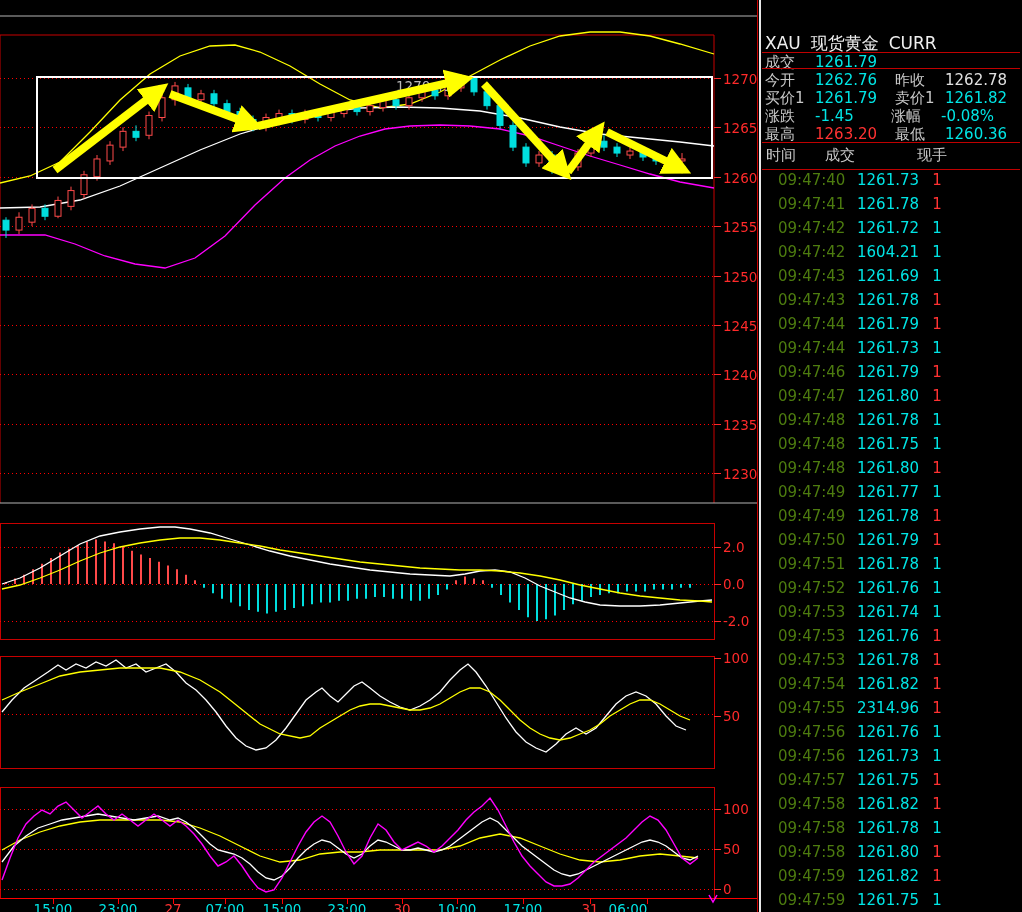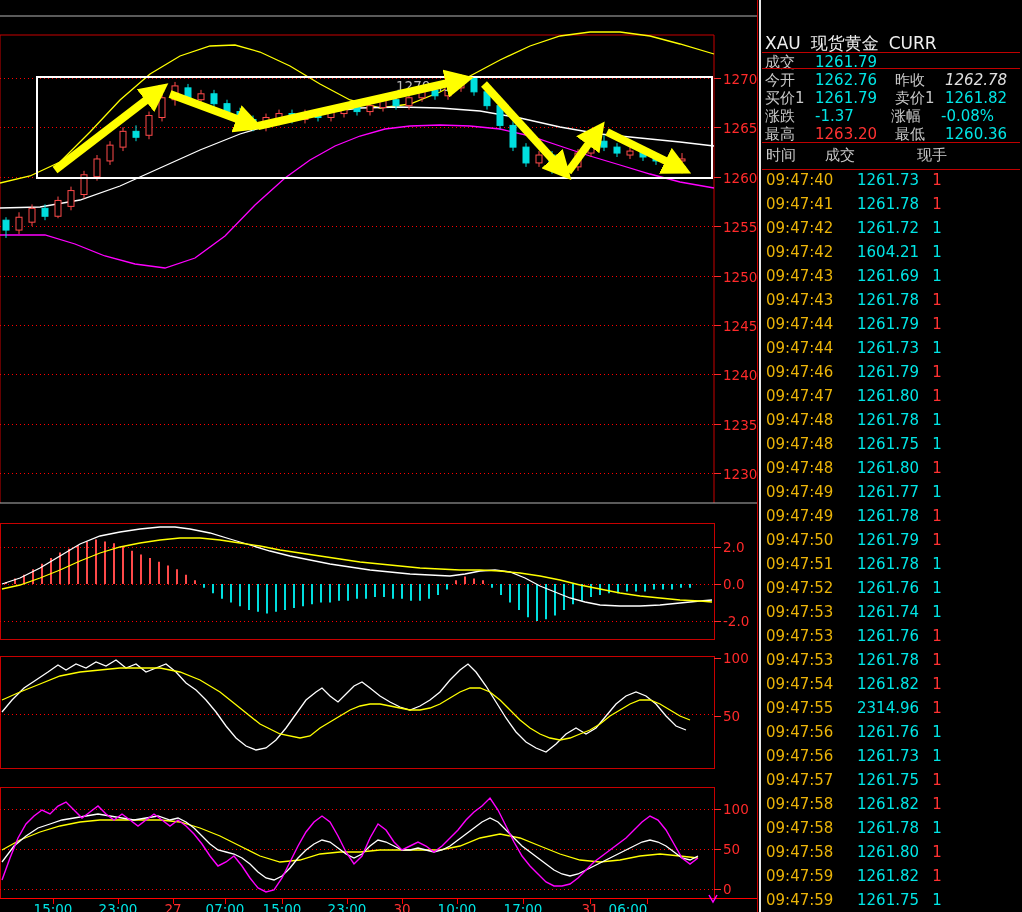--- a/index.html
+++ b/index.html
@@ -13,21 +13,21 @@
   .qhead span{margin-right:10px;}
   .qrow{position:absolute;left:0;width:258px;font-size:15px;}
   .lab{color:#c8c8c8;}
   .c{color:#00e5e5;} .r{color:#ff3232;} .w{color:#e0e0e0;}
   .qgrid{position:absolute;left:0;top:39px;width:258px;}
   .qcell{position:absolute;font-size:15px;white-space:nowrap;}
   .thead{position:absolute;top:114px;left:0;width:258px;font-size:15px;color:#c8c8c8;}
   .thead span{position:absolute;}
   #trows{position:absolute;left:0;top:139px;width:258px;}
   .trow{position:absolute;left:0;width:258px;height:24px;font-size:15px;}
-  .trow .t{position:absolute;left:4px;color:#eab308;}
+  .trow .t{position:absolute;left:16px;color:#4d7c0f;}
   .trow .p{position:absolute;left:95px;text-align:right;}
   .trow .v{position:absolute;left:150px;width:50px;text-align:center;}
   #latest{position:absolute;left:0;top:886px;width:258px;height:22px;font-size:15px;}
   #tabs{position:absolute;left:2px;top:898px;width:256px;height:14px;overflow:hidden;
         font-size:15px;color:#c8c8c8;white-space:nowrap;}
   #tabs .sl{color:#ff3232;margin:0 3px;}
   #tabs .tab.active{color:#ff3232;}
 </style>
 </head>
 <body>
@@ -331,24 +331,24 @@
     <span>XAU</span><span>现货黄金</span><span>CURR</span>
   </div>
   <div class="hsep" style="top:20px"></div>
   <div class="qrow" style="top:21px">
     <span class="lab" style="position:absolute;left:3px">成交</span>
     <span class="c" style="position:absolute;left:53px">1261.79</span>
   </div>
   <div class="hsep" style="top:36px"></div>
   <div class="qgrid" id="qfields">
       <div class="qcell" style="top: 0px; left: 3px;"><span class="lab">今开</span><span class="c" style="position: absolute; left: 50px; white-space: nowrap; text-align: right;">1262.76</span></div>
-      <div class="qcell" style="top: 0px; left: 133px;"><span class="lab">昨收</span><span class="w" style="position: absolute; left: 50px; white-space: nowrap; font-style: italic;">1262.78</span></div>
+      <div class="qcell" style="top: 0px; left: 133px;"><span class="lab">昨收</span><span class="w" style="position: absolute; left: 50px; white-space: nowrap;">1262.78</span></div>
       <div class="qcell" style="top: 18px; left: 3px;"><span class="lab">买价1</span><span class="c" style="position: absolute; left: 50px; white-space: nowrap;">1261.79</span></div>
       <div class="qcell" style="top: 18px; left: 133px;"><span class="lab">卖价1</span><span class="c" style="position: absolute; left: 50px; white-space: nowrap;">1261.82</span></div>
-      <div class="qcell" style="top: 36px; left: 3px;"><span class="lab">涨跌</span><span class="c" style="position: absolute; left: 50px; white-space: nowrap;">-1.37</span></div>
+      <div class="qcell" style="top: 36px; left: 3px;"><span class="lab">涨跌</span><span class="c" style="position: absolute; left: 50px; white-space: nowrap;">-1.45</span></div>
       <div class="qcell" style="top: 36px; left: 129px;"><span class="lab">涨幅</span><span class="c" style="position: absolute; left: 50px; white-space: nowrap;">-0.08%</span></div>
       <div class="qcell" style="top: 54px; left: 3px;"><span class="lab">最高</span><span class="r" style="position: absolute; left: 50px; white-space: nowrap;">1263.20</span></div>
       <div class="qcell" style="top: 54px; left: 133px;"><span class="lab">最低</span><span class="c" style="position: absolute; left: 50px; white-space: nowrap;">1260.36</span></div>
     </div>
   <div class="hsep" style="top:110px"></div>
   <div class="thead">
     <span style="left:4px">时间</span>
     <span style="left:63px">成交</span>
     <span style="left:155px">现手</span>
   </div>

